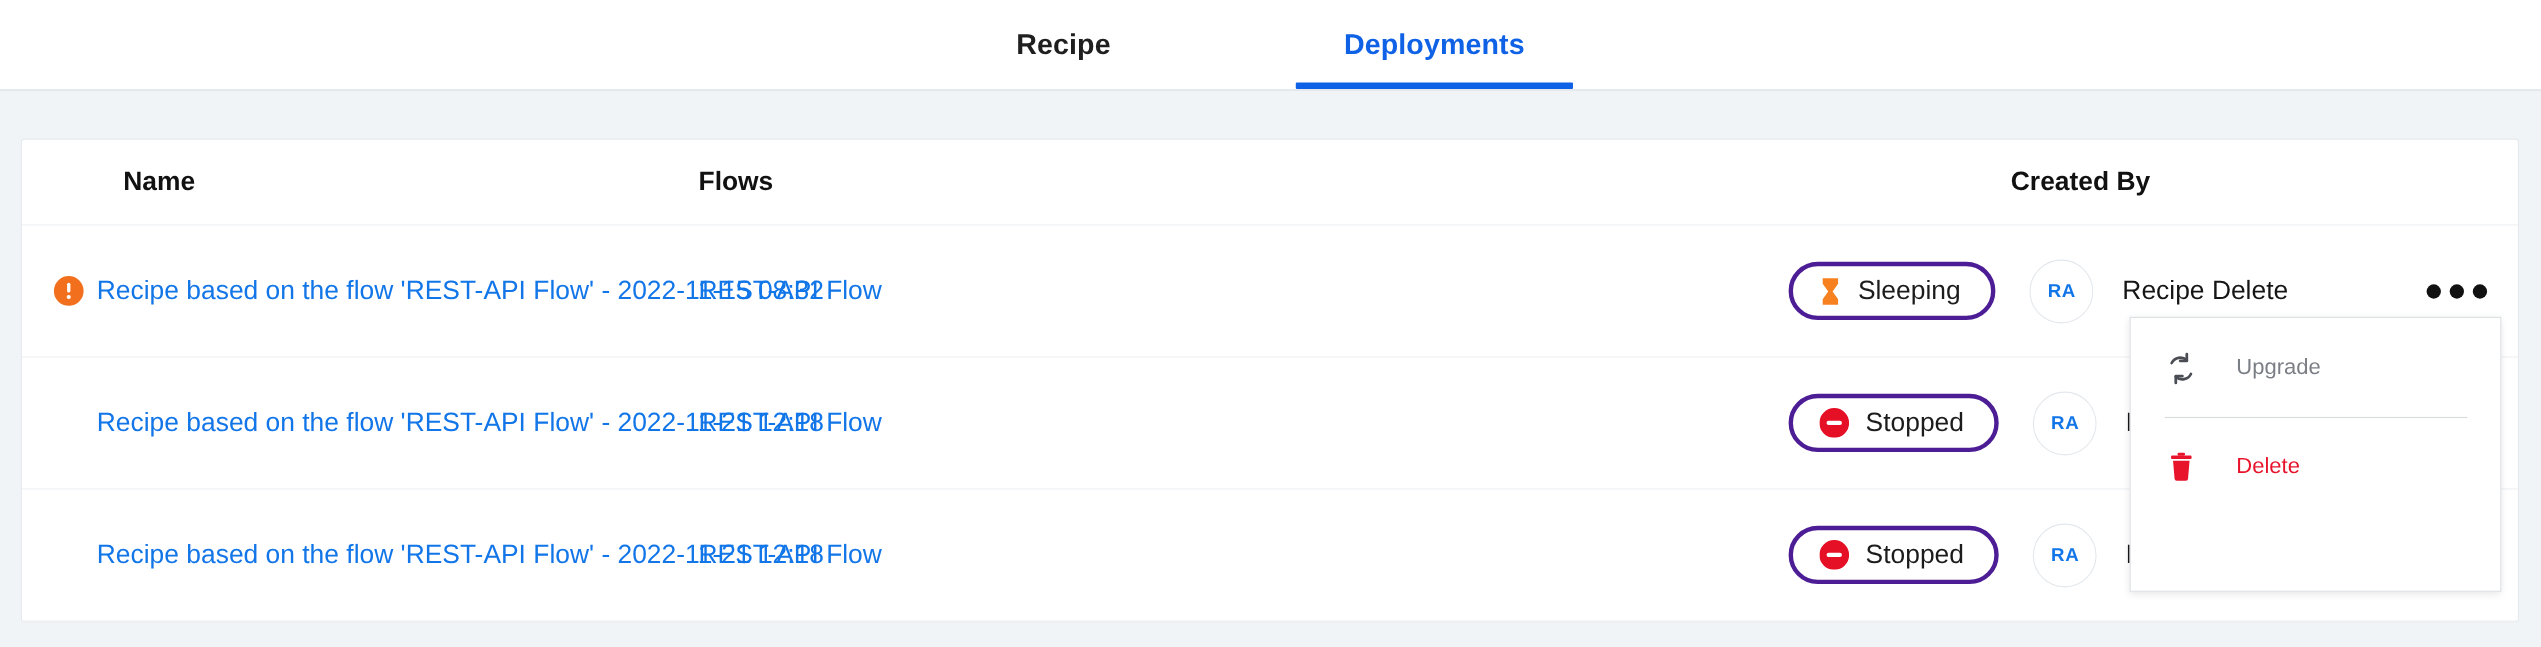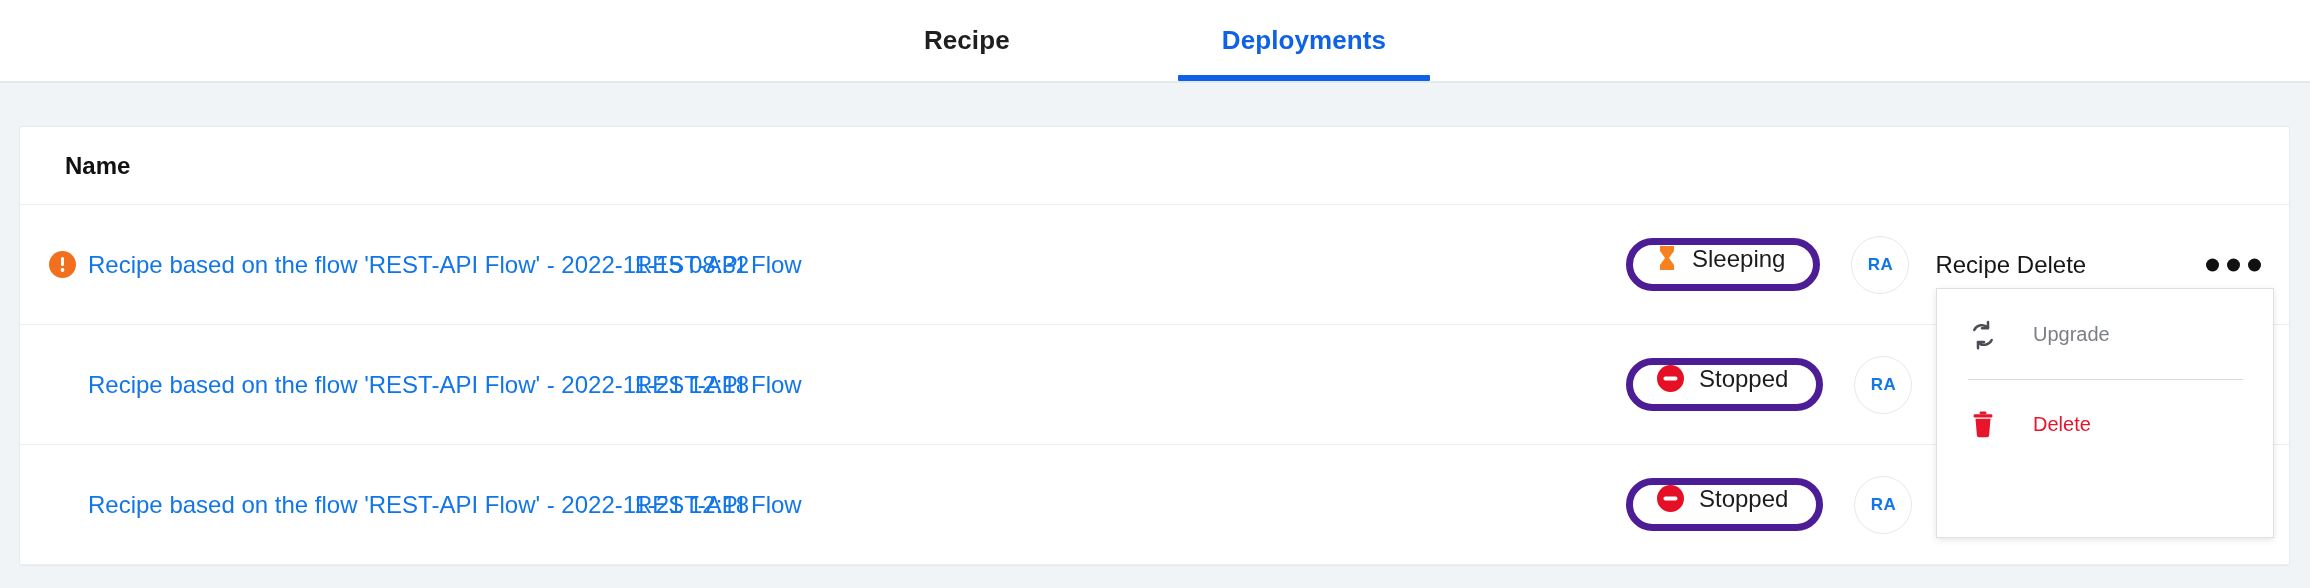--- a/index.html
+++ b/index.html
@@ -72,21 +72,21 @@
 
   .thead {
     height: 78px;
     border-bottom: 1px solid #eceff2;
   }
   .th {
     font-size: 24px;
     font-weight: bold;
     color: #111111;
   }
-  .th-name { padding-left: 45px; }
+  .th-name { padding-left: 92px; }
   .th-flows { padding-left: 0px; }
   .th-created { padding-left: 338px; }
 
   .row {
     height: 120px;
     border-bottom: 1px solid #eceff2;
     position: relative;
   }
   .row:last-child { border-bottom: none; }
 
@@ -126,24 +126,25 @@
   .right-cell {
     display: flex;
     align-items: center;
     gap: 0px;
     padding-left: 136px;
     position: relative;
   }
 
   .badge {
     display: inline-flex;
+    align-items: center;
     gap: 15px;
     height: 53px;
     padding: 0 28px 0 24px;
-    border: 7px solid #4c1d95;
+    border: 4px solid #4c1d95;
     border-radius: 27px;
     background: #fff;
     font-size: 24px;
     color: #1c1c1c;
     white-space: nowrap;
     cursor: pointer;
   }
   .badge-label { font-size: 24px; color: #1c1c1c; }
 
   .hourglass { width: 20px; height: 26px; display:block; }
@@ -239,20 +240,22 @@
     <div class="tab tab-deployments">
       <span>Deployments</span>
     </div>
   </div>
 </div>
 
 <div class="card">
 
   <div class="grid-row thead">
     <div class="th th-name">Name</div>
+    <div class="th th-flows">Flows</div>
+    <div class="th th-created">Created By</div>
   </div>
 
   <div class="grid-row row">
     <div class="name-cell">
       <div class="warn-slot">
         <div class="warn-icon">
           <svg width="27" height="27" viewBox="0 0 27 27" aria-hidden="true">
             <rect x="12" y="6" width="3" height="9" rx="1.5" fill="#ffffff"></rect>
             <circle cx="13.5" cy="19" r="1.9" fill="#ffffff"></circle>
           </svg>

